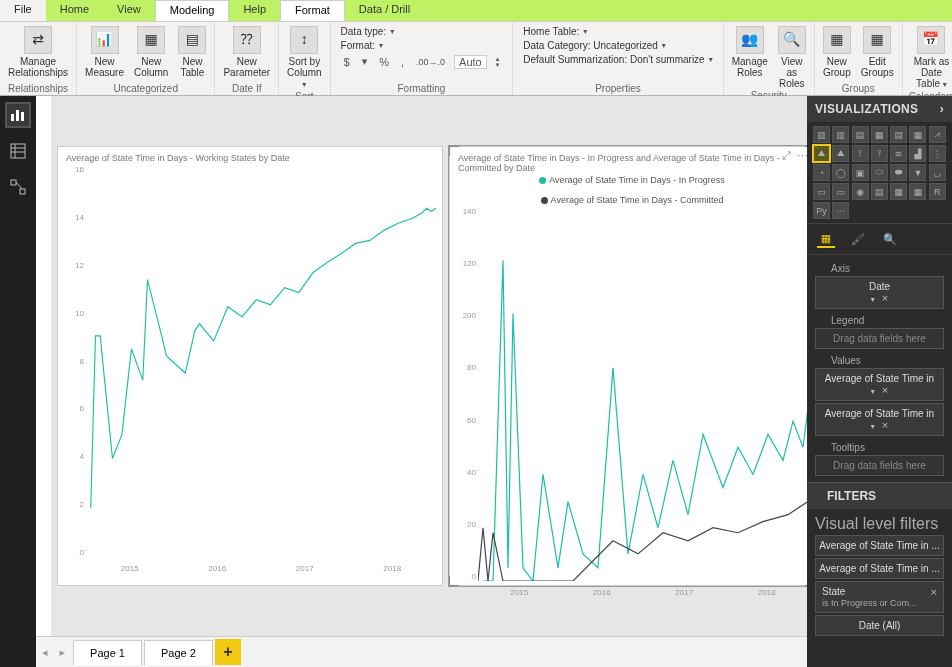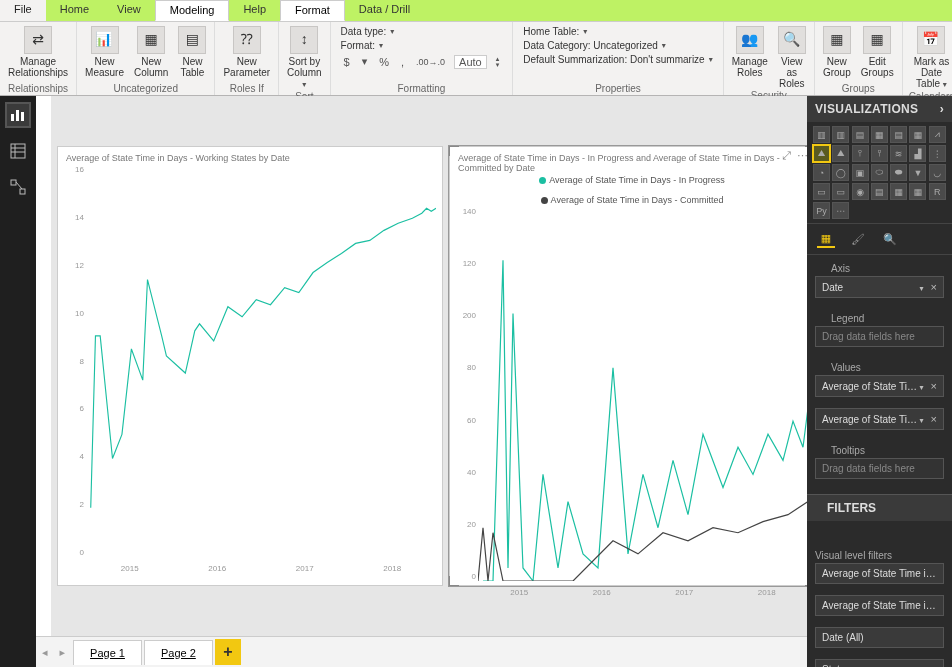--- a/index.html
+++ b/index.html
@@ -46,41 +46,41 @@
 .series2 { stroke: #444; stroke-width: 1.2; fill: none; }
 .corner { position: absolute; width: 10px; height: 10px; border: 1px solid #888; }
 .corner.tl { top: -1px; left: -1px; border-right: none; border-bottom: none; }
 .corner.tr { top: -1px; right: -1px; border-left: none; border-bottom: none; }
 .corner.bl { bottom: -1px; left: -1px; border-right: none; border-top: none; }
 .corner.br { bottom: -1px; right: -1px; border-left: none; border-top: none; }
 
 
 .pagetabs { position: absolute; left: 36px; top: 636px; width: 771px; height: 31px; background: #f3f3f3; border-top: 1px solid #ccc; display: flex; align-items: center; font-size: 11px; }
 .pagetabs .nav { padding: 0 6px; color: #999; cursor: pointer; }
-.pagetabs .ptab { padding: 6px 16px; border: 1px solid #ccc; border-bottom: none; background: #fff; cursor: pointer; margin-left: 2px; text-decoration: underline; }
+.pagetabs .ptab { padding: 6px 16px; border: 1px solid #ccc; border-bottom: none; background: #fff; cursor: pointer; margin-left: 2px; }
 .pagetabs .add { width: 26px; height: 26px; background: #f2c811; color: #333; display: flex; align-items: center; justify-content: center; margin-left: 2px; cursor: pointer; font-size: 16px; font-weight: bold; }
 
 
 .rightpane { position: absolute; right: 0; top: 96px; width: 145px; height: 571px; background: #2b2b2b; color: #ddd; font-size: 11px; overflow: hidden; }
 .rp-head { display: flex; justify-content: space-between; align-items: center; padding: 6px 8px; background: #3a3a3a; font-size: 12px; font-weight: 600; letter-spacing: .3px; }
 .viz-grid { display: grid; grid-template-columns: repeat(7, 1fr); gap: 2px; padding: 4px 6px; }
 .viz-grid .v { width: 17px; height: 17px; background: #4a4a4a; border: 1px solid #555; cursor: pointer; display: flex; align-items: center; justify-content: center; font-size: 9px; color: #aaa; }
 .viz-grid .v.sel { outline: 2px solid #f2c811; outline-offset: -1px; background: #5a5a20; }
 .toolrow { display: flex; gap: 14px; padding: 6px 10px; border-top: 1px solid #444; border-bottom: 1px solid #444; }
 .toolrow .t { width: 18px; height: 18px; cursor: pointer; color: #999; display: flex; align-items: center; justify-content: center; }
 .toolrow .t.active { border-bottom: 2px solid #f2c811; color: #f2c811; }
 .field-sec { padding: 4px 8px; }
 .field-sec .lbl { font-size: 10px; color: #aaa; padding: 4px 0 2px; margin-left: 16px; }
-.well { background: #3a3a3a; border: 1px solid #555; padding: 4px 6px; font-size: 10px; color: #ddd; display: flex; justify-content: space-between; align-items: center; margin-bottom: 11px; white-space: nowrap; overflow: hidden; }
+.well { background: #3a3a3a; border: 1px solid #555; padding: 4px 6px; font-size: 10px; color: #ddd; display: flex; justify-content: space-between; align-items: center; margin-bottom: 2px; white-space: nowrap; overflow: hidden; flex-direction: column; }
 .well .x { color: #bbb; cursor: pointer; font-size: 11px; margin-left: 4px; flex-shrink: 0; }
 .well .car { color: #bbb; font-size: 8px; margin-right: 3px; }
 .well span:first-child { overflow: hidden; text-overflow: ellipsis; }
 .well.empty { color: #888; background: #333; }
 .filters-head { background: #3a3a3a; padding: 6px 20px; font-size: 12px; font-weight: 600; border-top: 1px solid #555; }
-.filters-sub { padding: 6px 8px 2px; font-size: 10px; color: #aaa; margin-top: 23px; }
+.filters-sub { padding: 6px 8px 2px; font-size: 16px; color: #aaa; }
 </style>
 </head>
 <body>
 
 <div class="tabs">
   <div class="tab file">File</div>
   <div class="tab">Home</div>
   <div class="tab">View</div>
   <div class="tab active">Modeling</div>
   <div class="tab">Help</div>
@@ -122,21 +122,21 @@
     </div>
 
   <div class="rgroup">
       <div class="items">
     <div class="rbtn">
           <div class="ico">⁇</div>
           <span style="white-space:pre-line">New
 Parameter</span>
         </div>
   </div>
-      <div class="gtitle">Roles If</div>
+      <div class="gtitle">Date If</div>
     </div>
 
   <div class="rgroup">
       <div class="items">
     <div class="rbtn">
           <div class="ico">↕</div>
           <span style="white-space:pre-line"><span>Sort by
 Column</span> <span class="caret">▾</span></span>
         </div>
   </div>
@@ -400,24 +400,24 @@
   </div>
   <div class="filters-head">FILTERS</div>
   <div class="filters-sub">Visual level filters</div>
   <div class="field-sec" style="padding-top:0">
     <div class="well">
         <span>Average of State Time in ...</span>
       </div>
     <div class="well">
         <span>Average of State Time in ...</span>
       </div>
-    <div class="well">
-        <span>Date (All)</span>
-      </div>
     <div class="well" style="display:block">
       <div style="display:flex;justify-content:space-between">
           <span>State</span>
           <span class="x">×</span>
         </div>
       <div style="color:#aaa;font-size:9px">is In Progress or Com...</div>
     </div>
+    <div class="well">
+        <span>Date (All)</span>
+      </div>
   </div>
 </div>
 
 </body></html>

